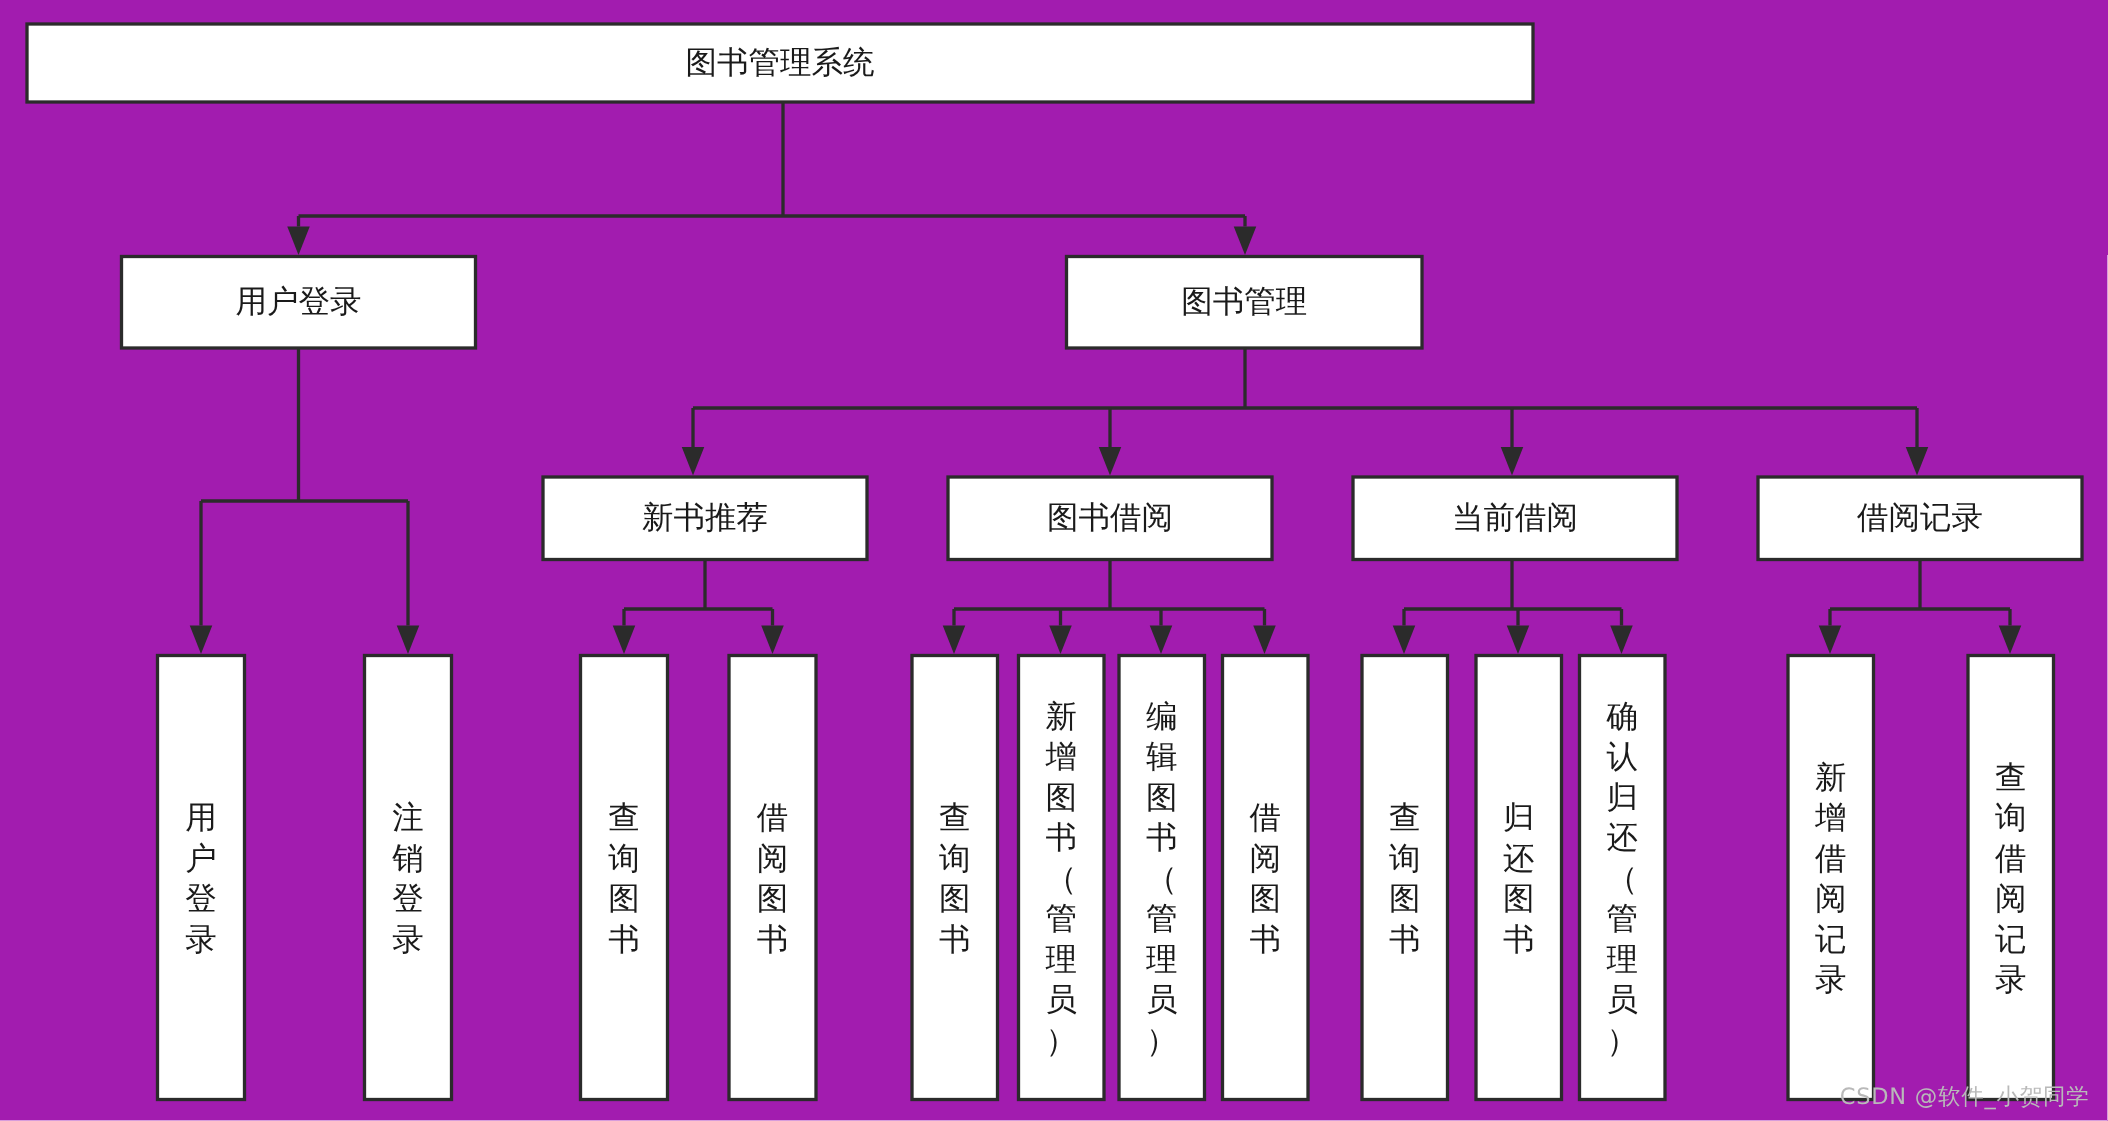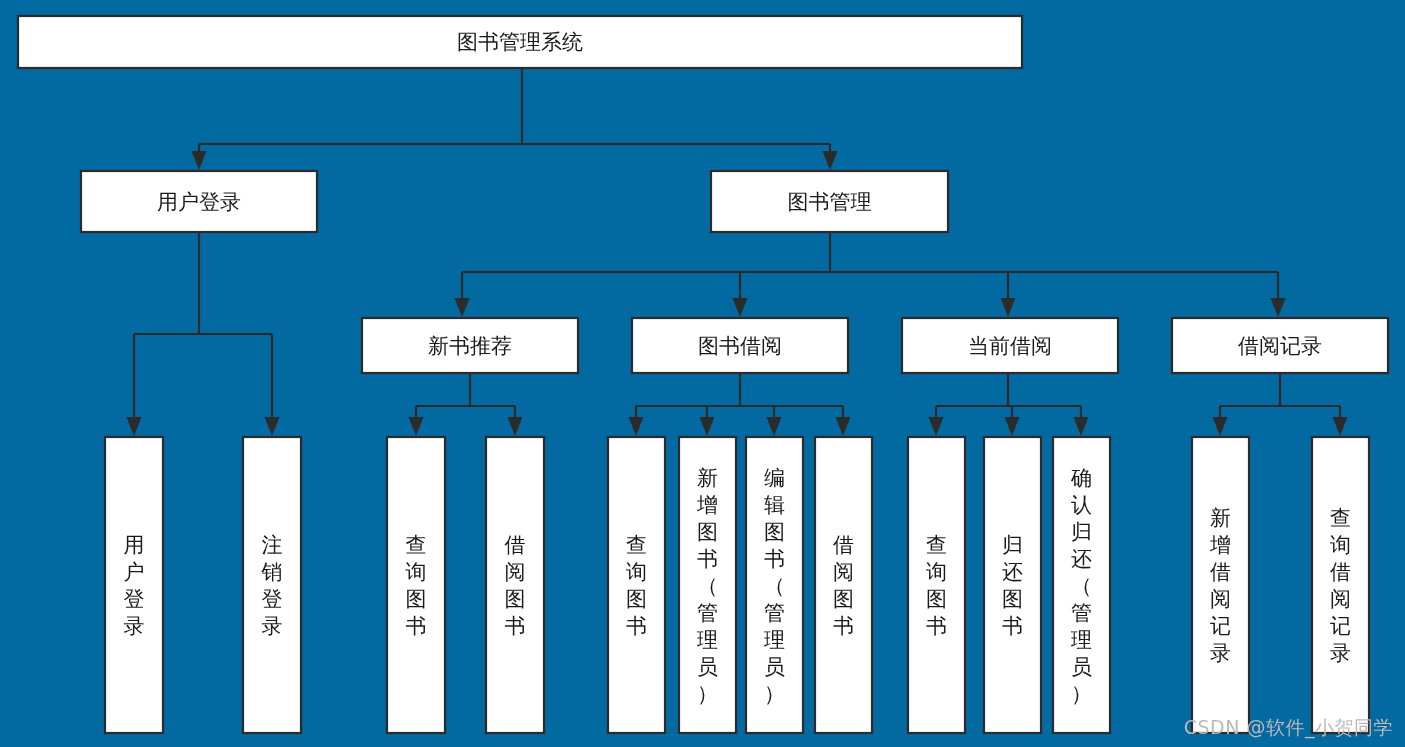--- a/index.html
+++ b/index.html
@@ -8,21 +8,21 @@
     padding: 0;
     background: #ffffff;
   }
   body {
     font-family: "DejaVu Sans", "Liberation Sans", sans-serif;
   }
   #diagram-root {
     position: relative;
     width: 1405px;
     height: 747px;
-    background: #0369a1;
+    background: #a21caf;
     overflow: hidden;
   }
   svg.diagram-canvas {
     position: absolute;
     left: 0;
     top: 0;
     width: 1405px;
     height: 747px;
     display: block;
   }
@@ -52,21 +52,21 @@
     font-family: "DejaVu Sans", "Liberation Sans", sans-serif;
     font-size: 21px;
     fill: #1a1a1a;
     text-anchor: middle;
   }
   .watermark-text {
     position: absolute;
     right: 12px;
     bottom: 6px;
     font-family: "DejaVu Sans", "Liberation Sans", sans-serif;
-    font-size: 19px;
+    font-size: 15px;
     color: #b9b9b9;
     white-space: nowrap;
     letter-spacing: 0.5px;
     user-select: none;
   }
 </style>
 </head>
 <body>
 
 <div id="diagram-root">

